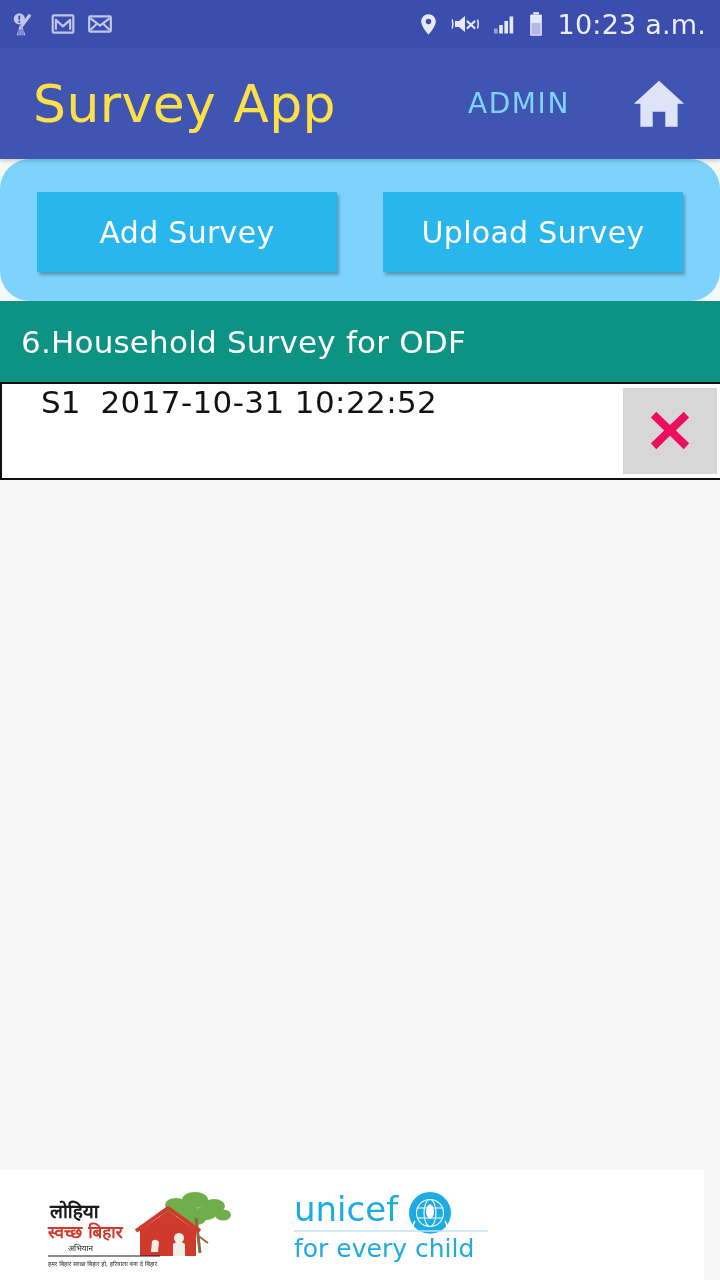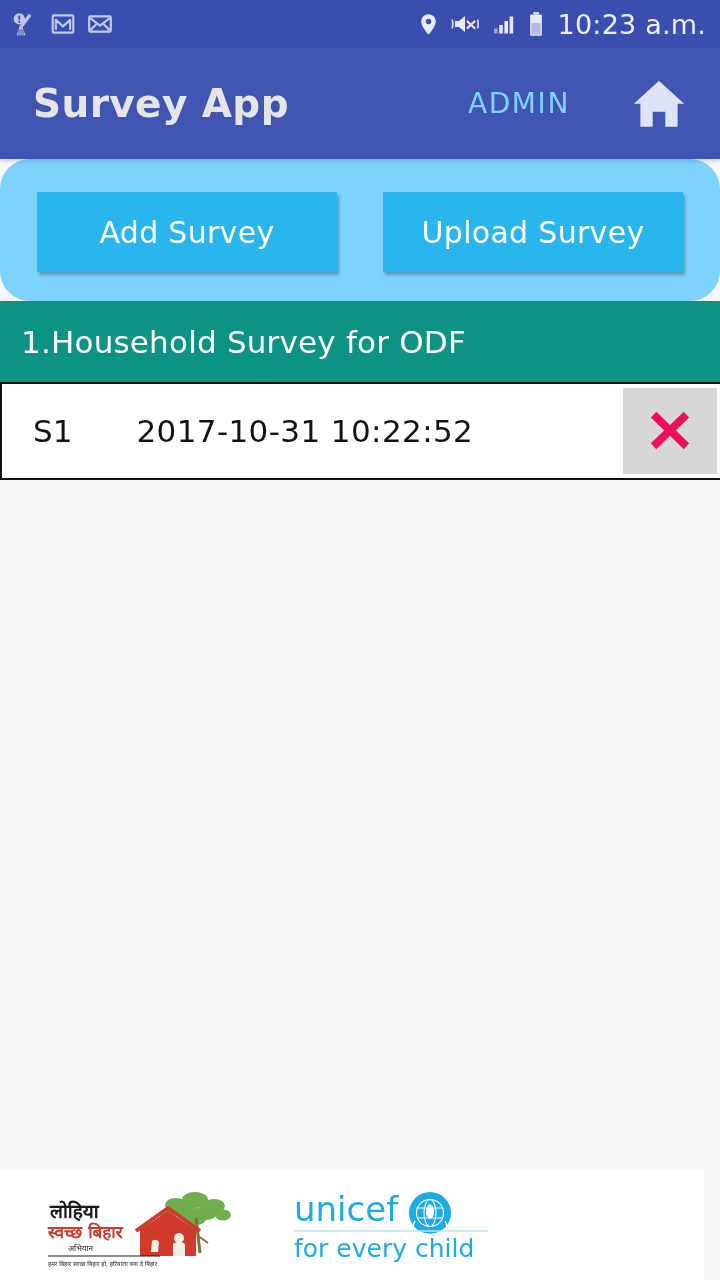--- a/index.html
+++ b/index.html
@@ -52,23 +52,23 @@
     height: 111px;
     background: #4054b2;
     display: flex;
     align-items: center;
     padding: 0 22px 0 33px;
     box-shadow: 0 2px 4px rgba(0,0,0,0.18);
     position: relative;
     z-index: 5;
   }
   .app-title {
-    color: #e5e5e5;
-    font-size: 39px;
-    font-weight: 700;
+    color: #fde047;
+    font-size: 52px;
+    font-weight: 400;
     letter-spacing: 0.4px;
     flex: 1;
     white-space: nowrap;
   }
   .admin-label {
     color: #7dd3fc;
     font-size: 28px;
     letter-spacing: 1.6px;
     margin-right: 58px;
     white-space: nowrap;
@@ -139,23 +139,23 @@
     background: #ffffff;
     border: 2px solid #111111;
     border-left: 2px solid #111111;
     border-right: none;
     height: 98px;
     margin-bottom: 0;
   }
   .survey-row-labels {
     flex: 1;
     display: flex;
-    align-items: center;
-    padding-left: 31px;
-    gap: 64px;
+    align-items: flex-start;
+    padding-left: 39px;
+    gap: 20px;
   }
   .survey-id {
     font-size: 31px;
     color: #121212;
     white-space: nowrap;
   }
   .survey-datetime {
     font-size: 31px;
     color: #121212;
     letter-spacing: 0.4px;
@@ -264,21 +264,21 @@
     </svg>
   </span>
 </div>
 
 <div class="button-row">
   <button class="btn btn-add">Add Survey</button>
   <button class="btn btn-upload">Upload Survey</button>
 </div>
 
 <div class="section-header">
-  <span class="section-header-text">1.Household Survey for ODF</span>
+  <span class="section-header-text">6.Household Survey for ODF</span>
 </div>
 
 <div class="survey-list">
   <div class="survey-row">
     <div class="survey-row-labels">
       <span class="survey-id">S1</span>
       <span class="survey-datetime">2017-10-31 10:22:52</span>
     </div>
     <button class="delete-btn">
       <span>

